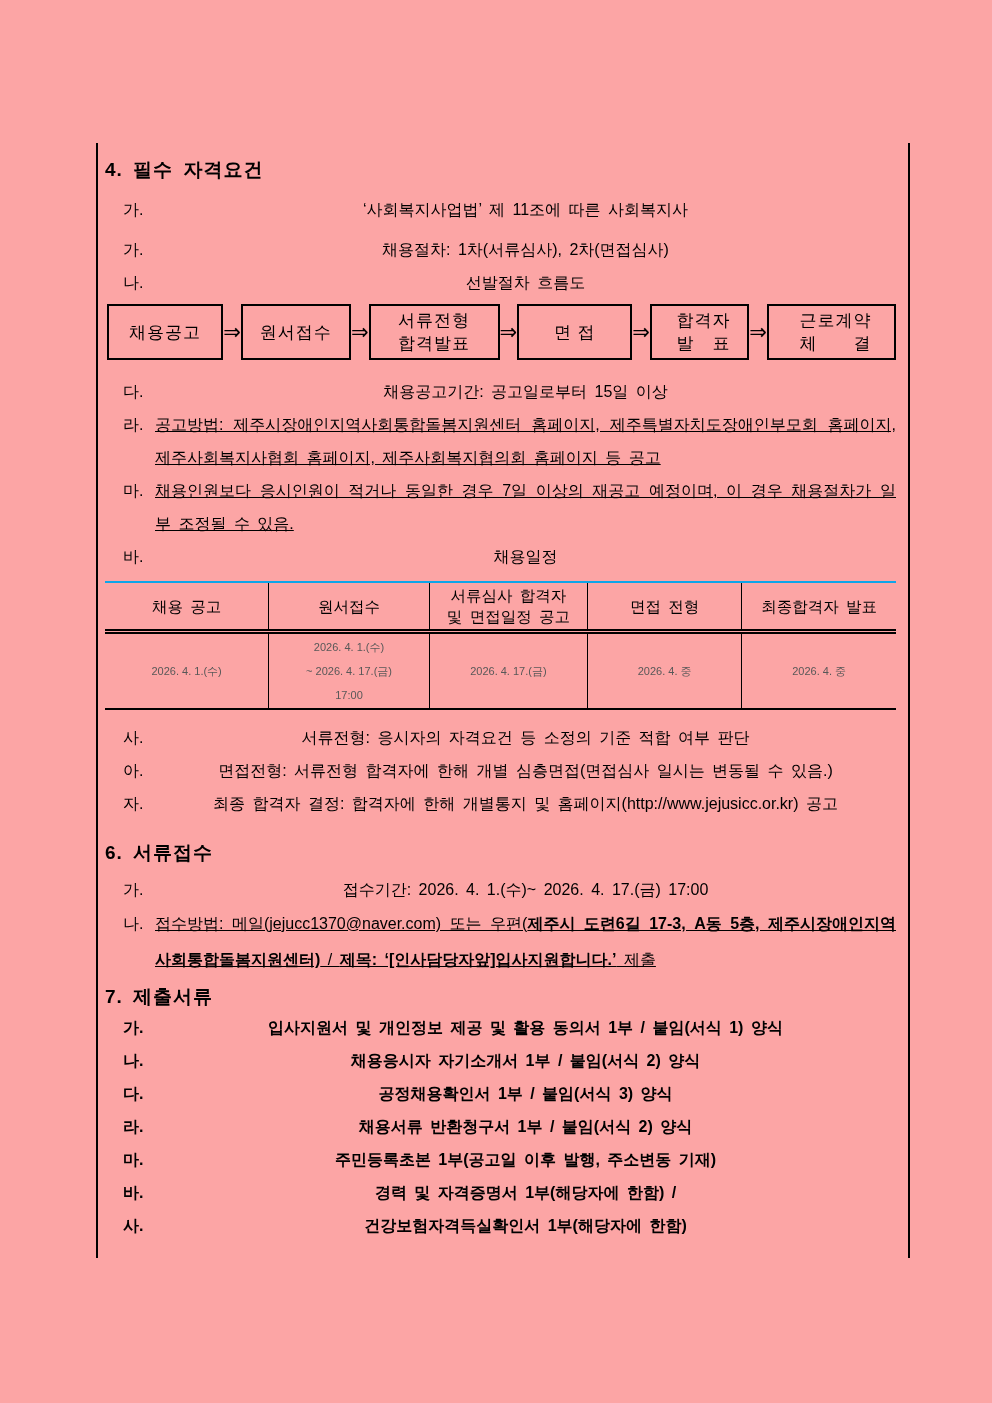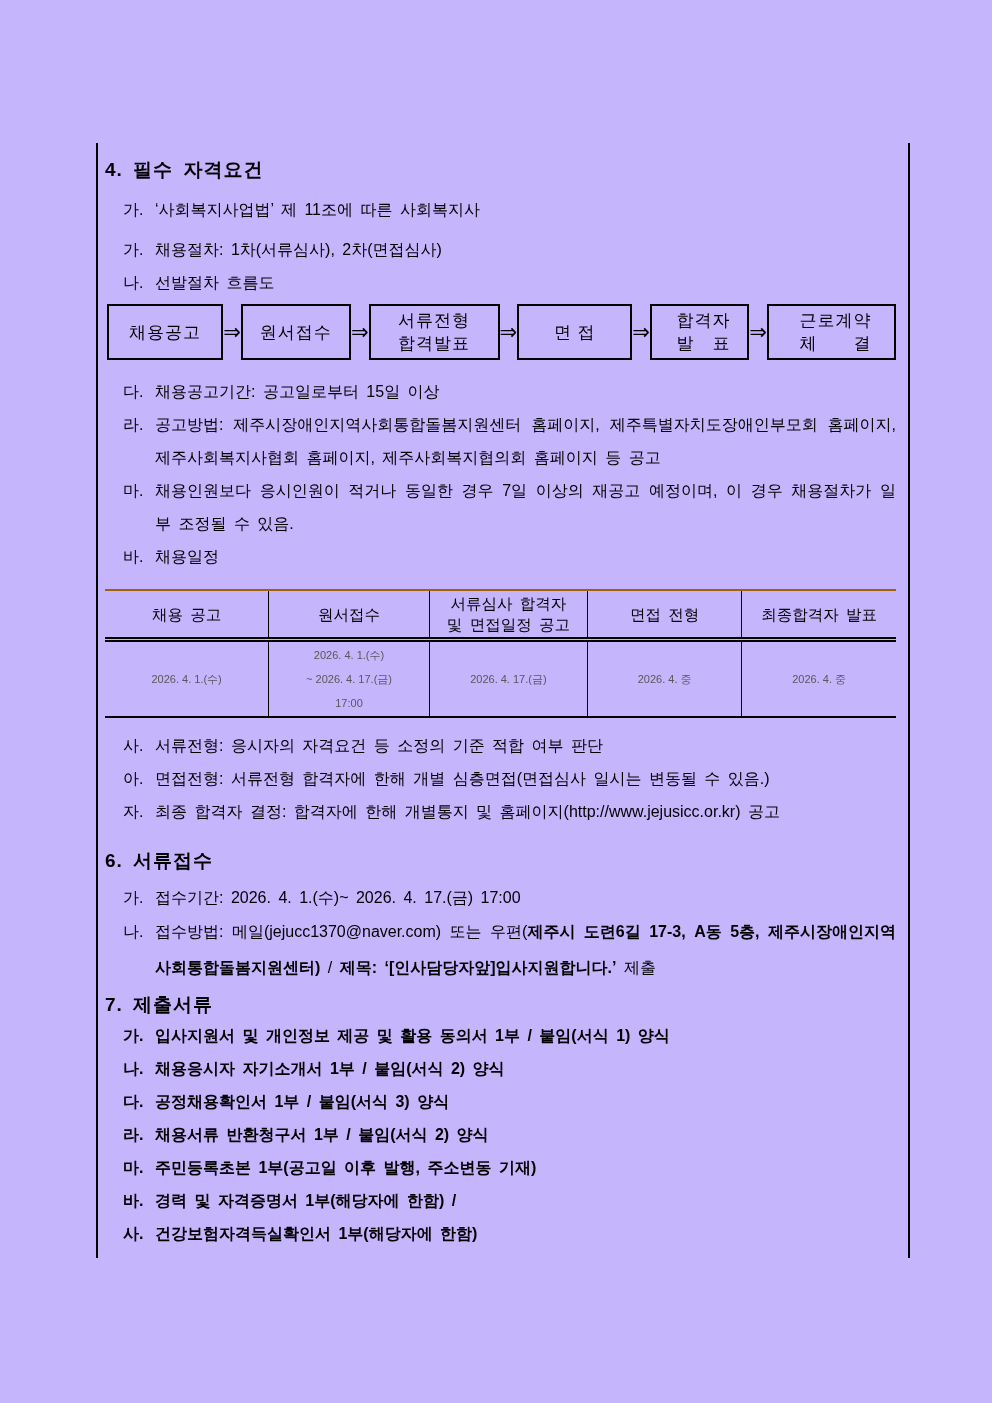--- a/index.html
+++ b/index.html
@@ -6,21 +6,21 @@
     margin: 0;
     padding: 0;
     background: #ffffff;
     color: #000000;
     font-family: "Liberation Sans", "DejaVu Sans", sans-serif;
   }
   .page {
     position: relative;
     width: 992px;
     height: 1403px;
-    background: #c4b5fd;
+    background: #fca5a5;
     overflow: hidden;
   }
   .frame {
     position: absolute;
     left: 96px;
     top: 143px;
     width: 814px;
     height: 1115px;
     border-left: 2px solid #000;
     border-right: 2px solid #000;
@@ -42,24 +42,25 @@
   .h6-heading { margin-top: 19px; }
   .h7-heading { margin-top: 5px; }
   .item {
     display: flex;
     font-size: 16px;
     line-height: 33px;
     padding-left: 18px;
     word-spacing: 3px;
   }
   .item .label { flex: 0 0 32px; }
-  .item .text  { flex: 1; }
+  .item .text  { flex: 1; text-align: center; }
   .item.wrapping .text {
     text-align: justify;
     word-break: break-all;
+    text-decoration: underline;
   }
   .item.bold-item { font-weight: bold; }
   .s4-item { margin-top: 9px; }
   .s5-item-ga { margin-top: 7px; }
   .s5-item-da { margin-top: 14px; }
   .s5-item-sa { margin-top: 11px; }
   .s6-item-ga { margin-top: 6px; }
   .s6-item-na { line-height: 36px; }
   .s7-items .item { line-height: 33px; }
   
@@ -93,23 +94,23 @@
     flex: 1;
     text-align: center;
     font-size: 21px;
     line-height: 56px;
   }
   
   .sched {
     width: 100%;
     border-collapse: collapse;
     table-layout: fixed;
-    border-top: 2px solid #a16207;
+    border-top: 2px solid #0ea5e9;
     border-bottom: 2px solid #000;
-    margin-top: 16px;
+    margin-top: 8px;
   }
   .sched col.c1 { width: 20.7%; }
   .sched col.c2 { width: 20.3%; }
   .sched col.c3 { width: 20.0%; }
   .sched col.c4 { width: 19.5%; }
   .sched col.c5 { width: 19.5%; }
   .sched th, .sched td {
     border-left: 1.5px solid #000;
     border-right: 1.5px solid #000;
     text-align: center;

